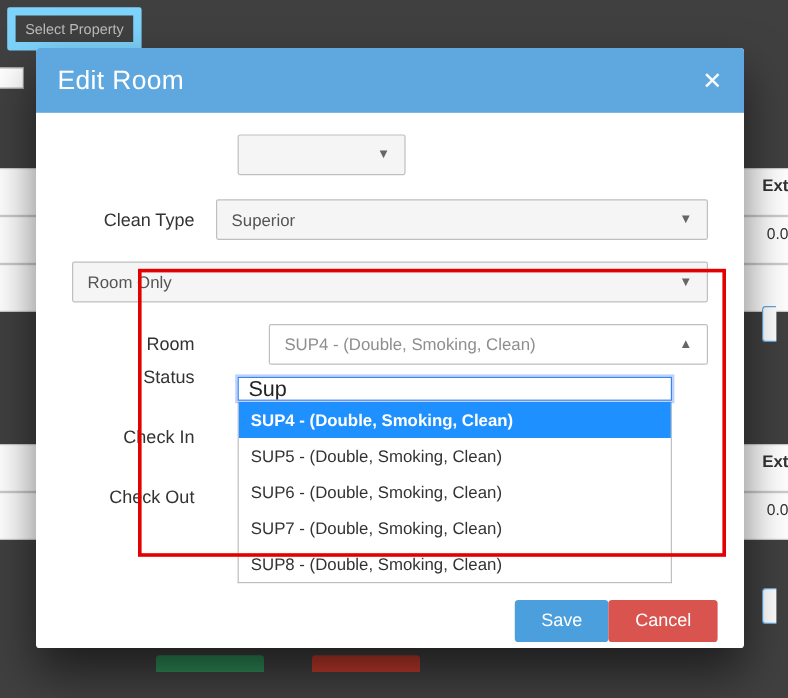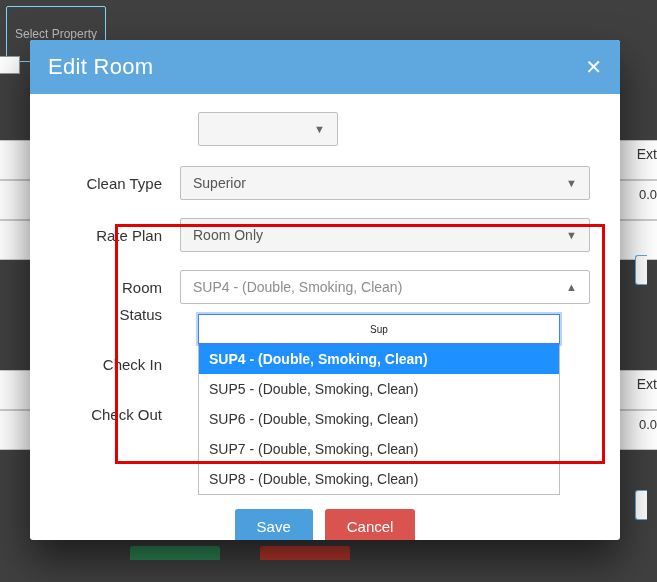--- a/index.html
+++ b/index.html
@@ -1,20 +1,20 @@
 <!DOCTYPE html>
 <html><head>
 <meta charset="utf-8">
 <style>
   * { box-sizing: border-box; margin: 0; padding: 0; font-family: -apple-system, BlinkMacSystemFont, "Segoe UI", Arial, sans-serif; }
   html, body { width: 657px; height: 582px; overflow: hidden; background: #fff; }
   .backdrop { position: absolute; inset: 0; background: #404040; }
-  .backdrop .topbar { position:absolute; top:6px; left:6px; border:1px solid #7dd3fc; color:#bbb; font-size:12px; padding:20px 8px; border-radius:2px; }
+  .backdrop .topbar { position:absolute; top:6px; left:6px; border:7px solid #7dd3fc; color:#bbb; font-size:12px; padding:4px 8px; border-radius:2px; }
   .backdrop .row-hint { position:absolute; right:0; color:#333; font-size:14px; padding:6px 0; }
-  .backdrop .row-hint .lbl { font-weight:400; }
+  .backdrop .row-hint .lbl { font-weight:700; }
   .backdrop .row-hint .val { font-size:13px; }
   .ric { position:absolute; left:0; top:56px; width:20px; height:18px; background:#fff; border:1px solid #999; border-left:none; }
   .behind-row { position:absolute; left:0; right:0; height:40px; background:#fff; border-top:1px solid #ccc; border-bottom:1px solid #ccc; }
   .bg-green { position:absolute; left:130px; bottom:22px; width:90px; height:14px; background:#2e8b57; border-radius:3px 3px 0 0; }
   .bg-red   { position:absolute; left:260px; bottom:22px; width:90px; height:14px; background:#c0392b; border-radius:3px 3px 0 0; }
   .fake-btn-r { position:absolute; right:10px; width:12px; height:30px; border:1px solid #5fa8df; border-right:none; background:#fff; border-radius:3px 0 0 3px; }
 
   .modal {
     position: absolute;
     left: 30px; top: 40px;
@@ -47,48 +47,48 @@
 
   .highlight-box {
     position:absolute;
     left: 85px; top: 130px;
     width: 490px; height: 240px;
     border: 3px solid #e30000;
     z-index: 5;
     pointer-events:none;
   }
 
-  .room-row { display:flex; align-items:center; margin-bottom: 10px; height:34px; }
+  .room-row { display:flex; align-items:center; margin-bottom: 10px; height:34px;gap:44px; }
   .room-row .label { width: 120px; text-align:right; padding-right:18px; font-size:15px; color:#333; }
   .room-select {
     flex:1; height:34px; border:1px solid #bfbfbf; background:#fff;
     display:flex; align-items:center; justify-content:space-between;
     padding:0 12px; color:#8e8e8e; font-size:14px; border-radius:2px;
   }
   .room-select .caret-up { color:#666; font-size:11px; }
 
   .combo-container { position:relative; margin-left:138px; width:362px; }
   .combo-input {
-    width:100%; height:30px;
+    width:100%; height:20px;
     border:1.5px solid #3b82f6;
     outline: 2px solid rgba(59,130,246,.35);
-    padding:0 8px; font-size:10px; color:#222; background:#fff;text-align:center;
+    padding:0 8px; font-size:18px; color:#222; background:#fff;
   }
   .combo-list {
     border:1px solid #bfbfbf; border-top:none; background:#fff;
   }
   .combo-item { padding:7px 10px; font-size:14px; color:#333; }
   .combo-item.selected { background:#1e90ff; color:#fff; font-weight:600; }
 
   .side-labels { position:absolute; left:30px; top:195px; width:120px;text-align:center; }
   .side-labels div { height:50px; display:flex; align-items:center; justify-content:flex-end; padding-right:18px; font-size:15px; color:#333; }
 
   .modal-footer {
     padding: 14px 22px 18px;
-    display:flex; justify-content:center; gap:12px;
+    display:flex; justify-content:flex-end; 
   }
   .btn { padding: 9px 22px; font-size:15px; border:none; border-radius:3px; color:#fff; cursor:pointer; }
   .btn-save { background:#4a9fdc; }
   .btn-cancel { background:#d9534f; }
 </style>
 </head>
 <body>
 
 <div class="backdrop">
   <div class="topbar">Select Property</div>
@@ -125,21 +125,20 @@
 
     <div class="form-row">
       <div class="label">Clean Type</div>
       <div class="select">
         <span>Superior</span>
         <span class="caret">▼</span>
       </div>
     </div>
 
     <div class="form-row">
-      <div class="label">Rate Plan</div>
       <div class="select">
         <span>Room Only</span>
         <span class="caret">▼</span>
       </div>
     </div>
 
     <div class="room-row">
       <div class="label">Room</div>
       <div class="room-select">
         <span>SUP4 - (Double, Smoking, Clean)</span>

